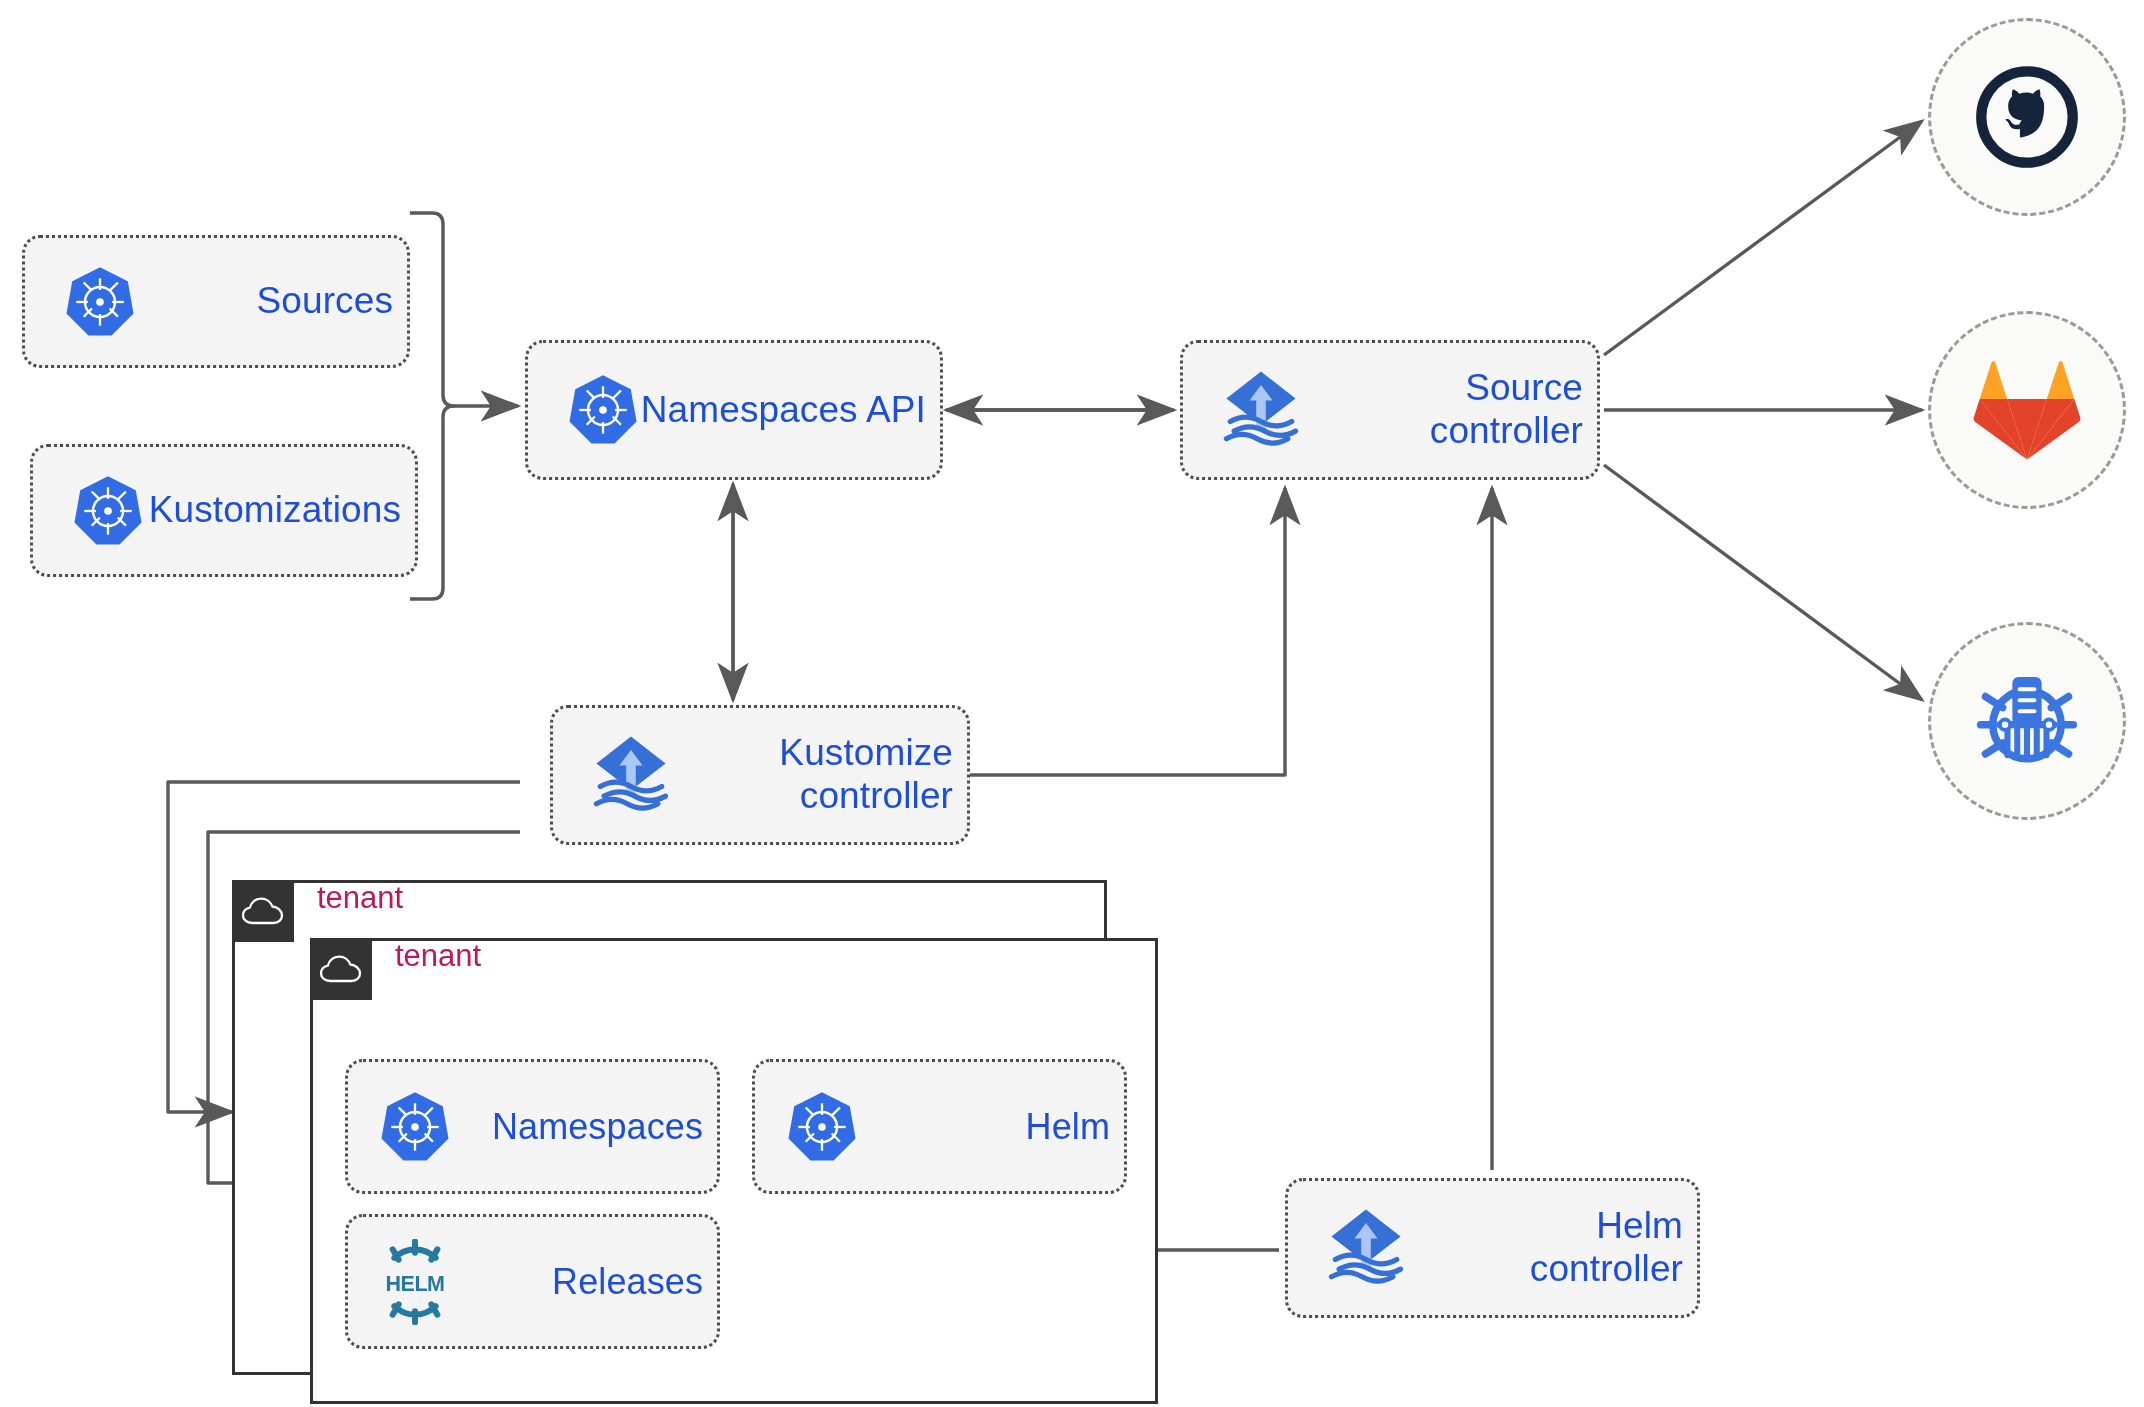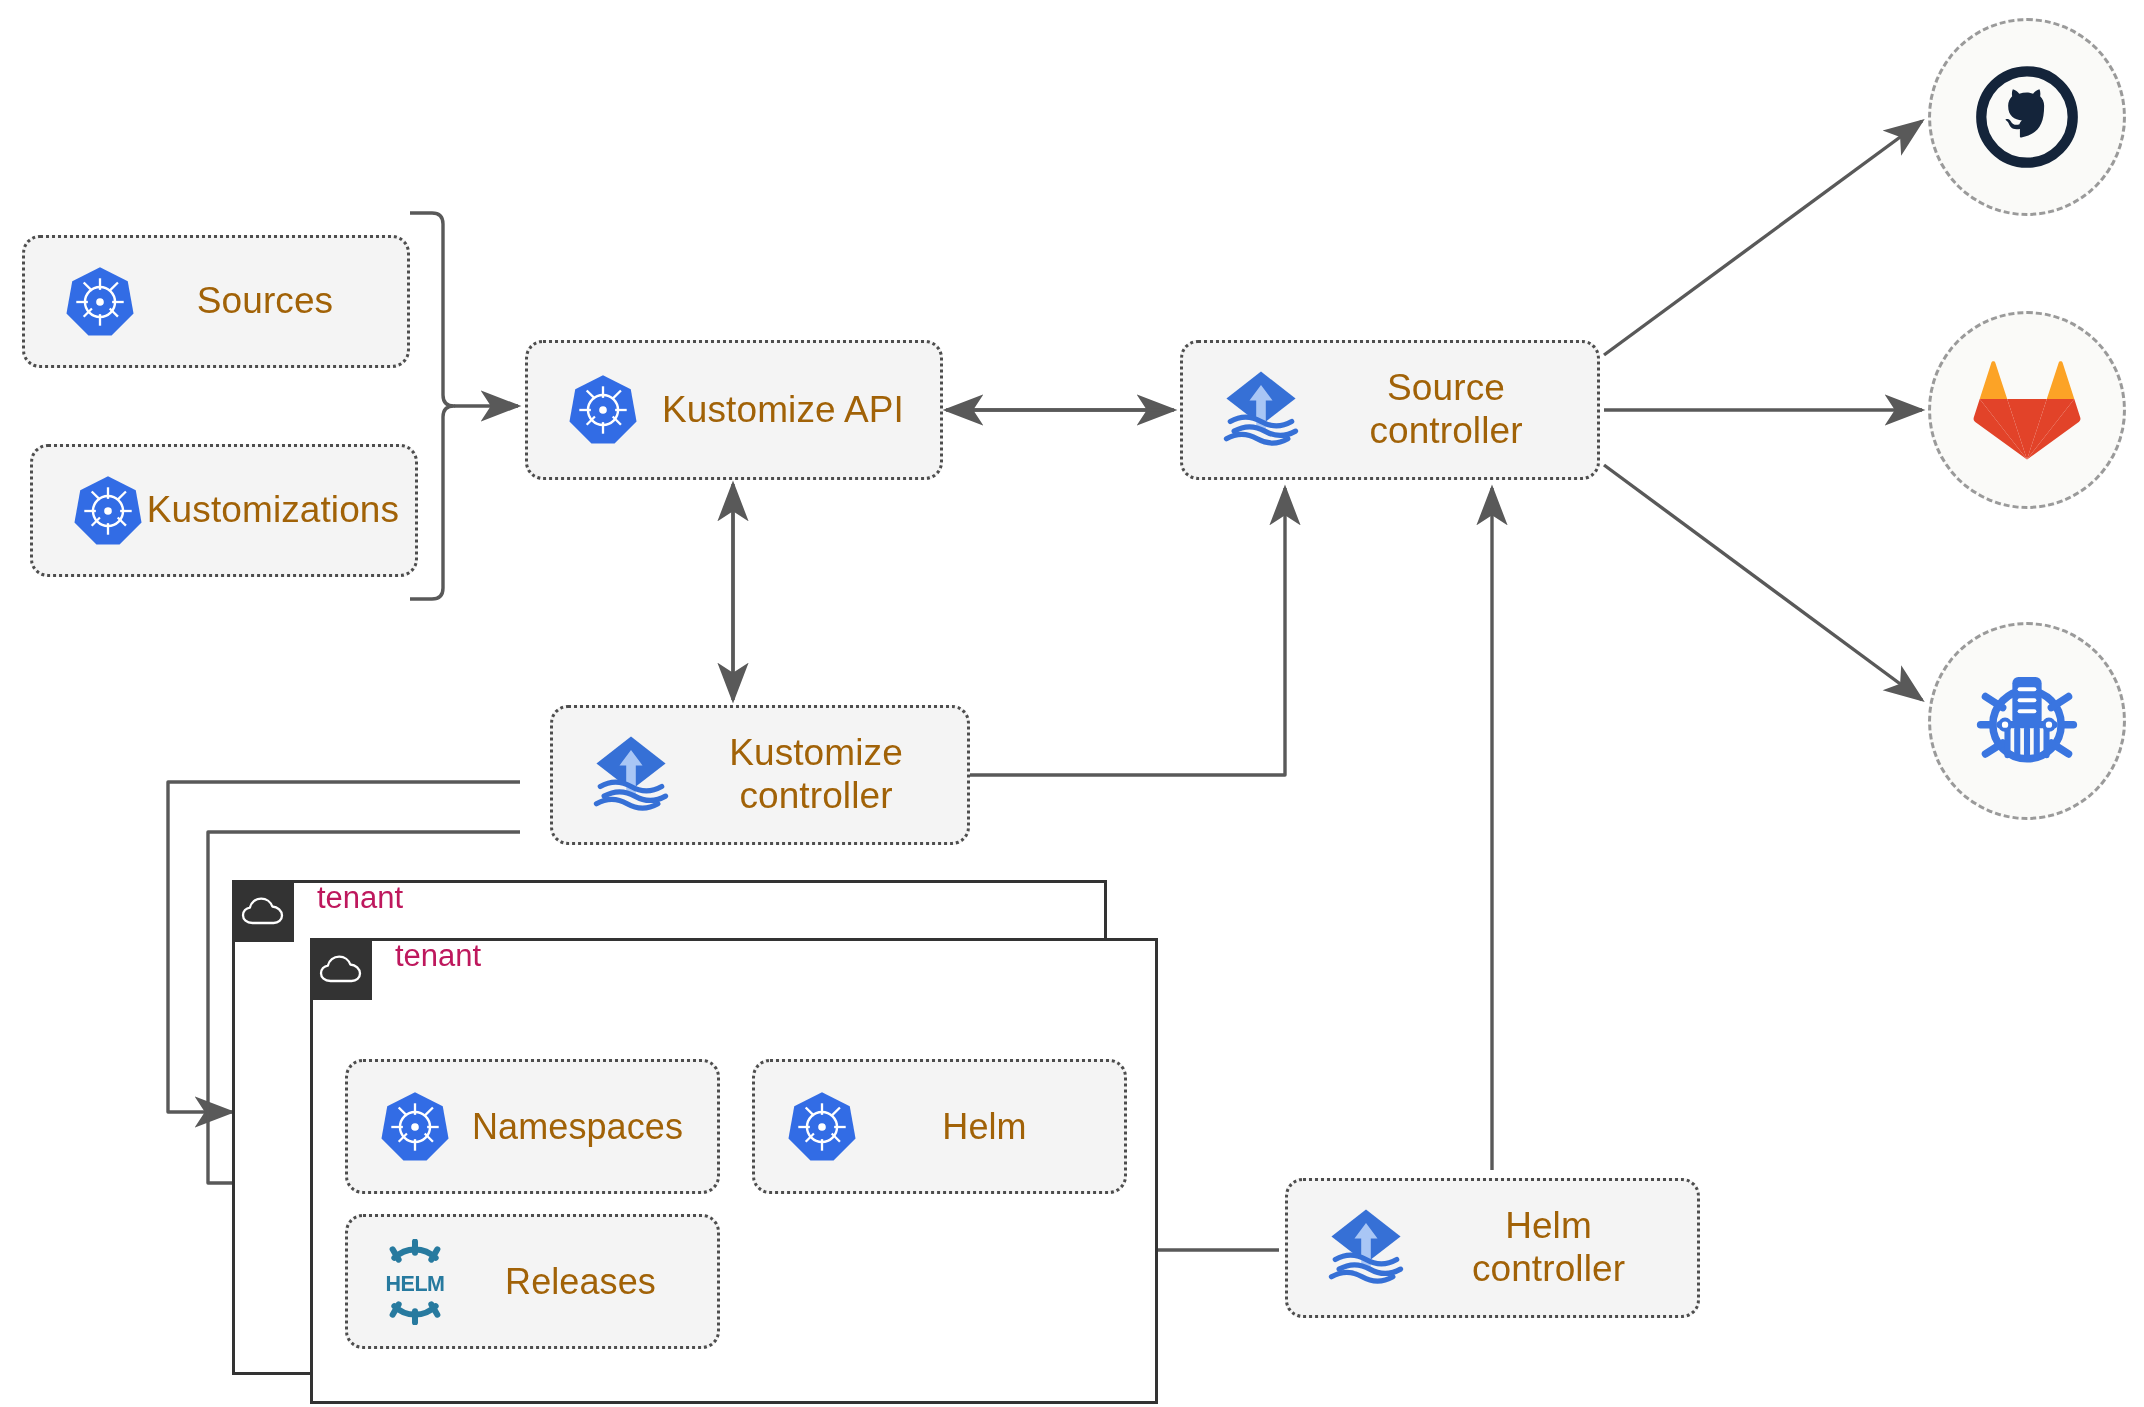--- a/index.html
+++ b/index.html
@@ -17,21 +17,21 @@
   .node{
     position:absolute;z-index:3;
     background:#f4f4f4;
     border:3px dotted #4d4d4d;
     border-radius:18px;
     box-sizing:border-box;
     display:flex;align-items:center;
   }
   .node .ico{flex:0 0 auto;display:flex;align-items:center;justify-content:center;}
   .node .lbl{
-    flex:1 1 auto;text-align:center;color:#a16207;
+    flex:1 1 auto;text-align:right;color:#1d4ed8;
     font-size:37px;line-height:1.16;letter-spacing:.1px;
     padding-right:14px;white-space:pre-line;
   }
   .node.small .lbl{font-size:36px;}
 
   
   .circ{
     position:absolute;z-index:3;
     border:3px dashed #9a9a9a;border-radius:50%;
     background:#fafaf8;
@@ -175,21 +175,21 @@
           <path d="M11.5 31h10v2h-10z"></path>
             <path d="M42.5 31h10v2h-10z"></path>
           <path d="M17.2 15.8l1.4-1.4l7.1 7.1l-1.4 1.4z"></path>
           <path d="M39.7 38.3l1.4-1.4l7.1 7.1l-1.4 1.4z"></path>
           <path d="M46.8 14.4l1.4 1.4l-7.1 7.1l-1.4-1.4z"></path>
           <path d="M24.3 36.9l1.4 1.4l-7.1 7.1l-1.4-1.4z"></path>
           <circle cx="32" cy="32" r="13" fill="none" stroke="#fff" stroke-width="2.1"></circle>
         </g>
       </svg>
     </span>
-    <span class="lbl">Kustomize API</span>
+    <span class="lbl">Namespaces API</span>
   </div>
 
   <div class="node" style="left:1180px;top:340px;width:420px;height:140px;">
     <span class="ico" style="margin-left:30px;">
       <svg class="flux-ico" viewBox="0 0 100 100" xmlns="http://www.w3.org/2000/svg">
         <path d="M50 10 L86 38 L50 66 L14 38 Z" fill="#3670D6"></path>
         <path d="M50 24 L62 40 H55 V70 H45 V40 H38 Z" fill="#A9C6F5"></path>
         <g stroke="#3670D6" stroke-width="5.4" fill="none" stroke-linecap="round">
           <path d="M18 62 Q34 53 50 62 Q66 71 82 62"></path>
           <path d="M22 72 Q38 63 54 72 Q70 81 86 72"></path>

